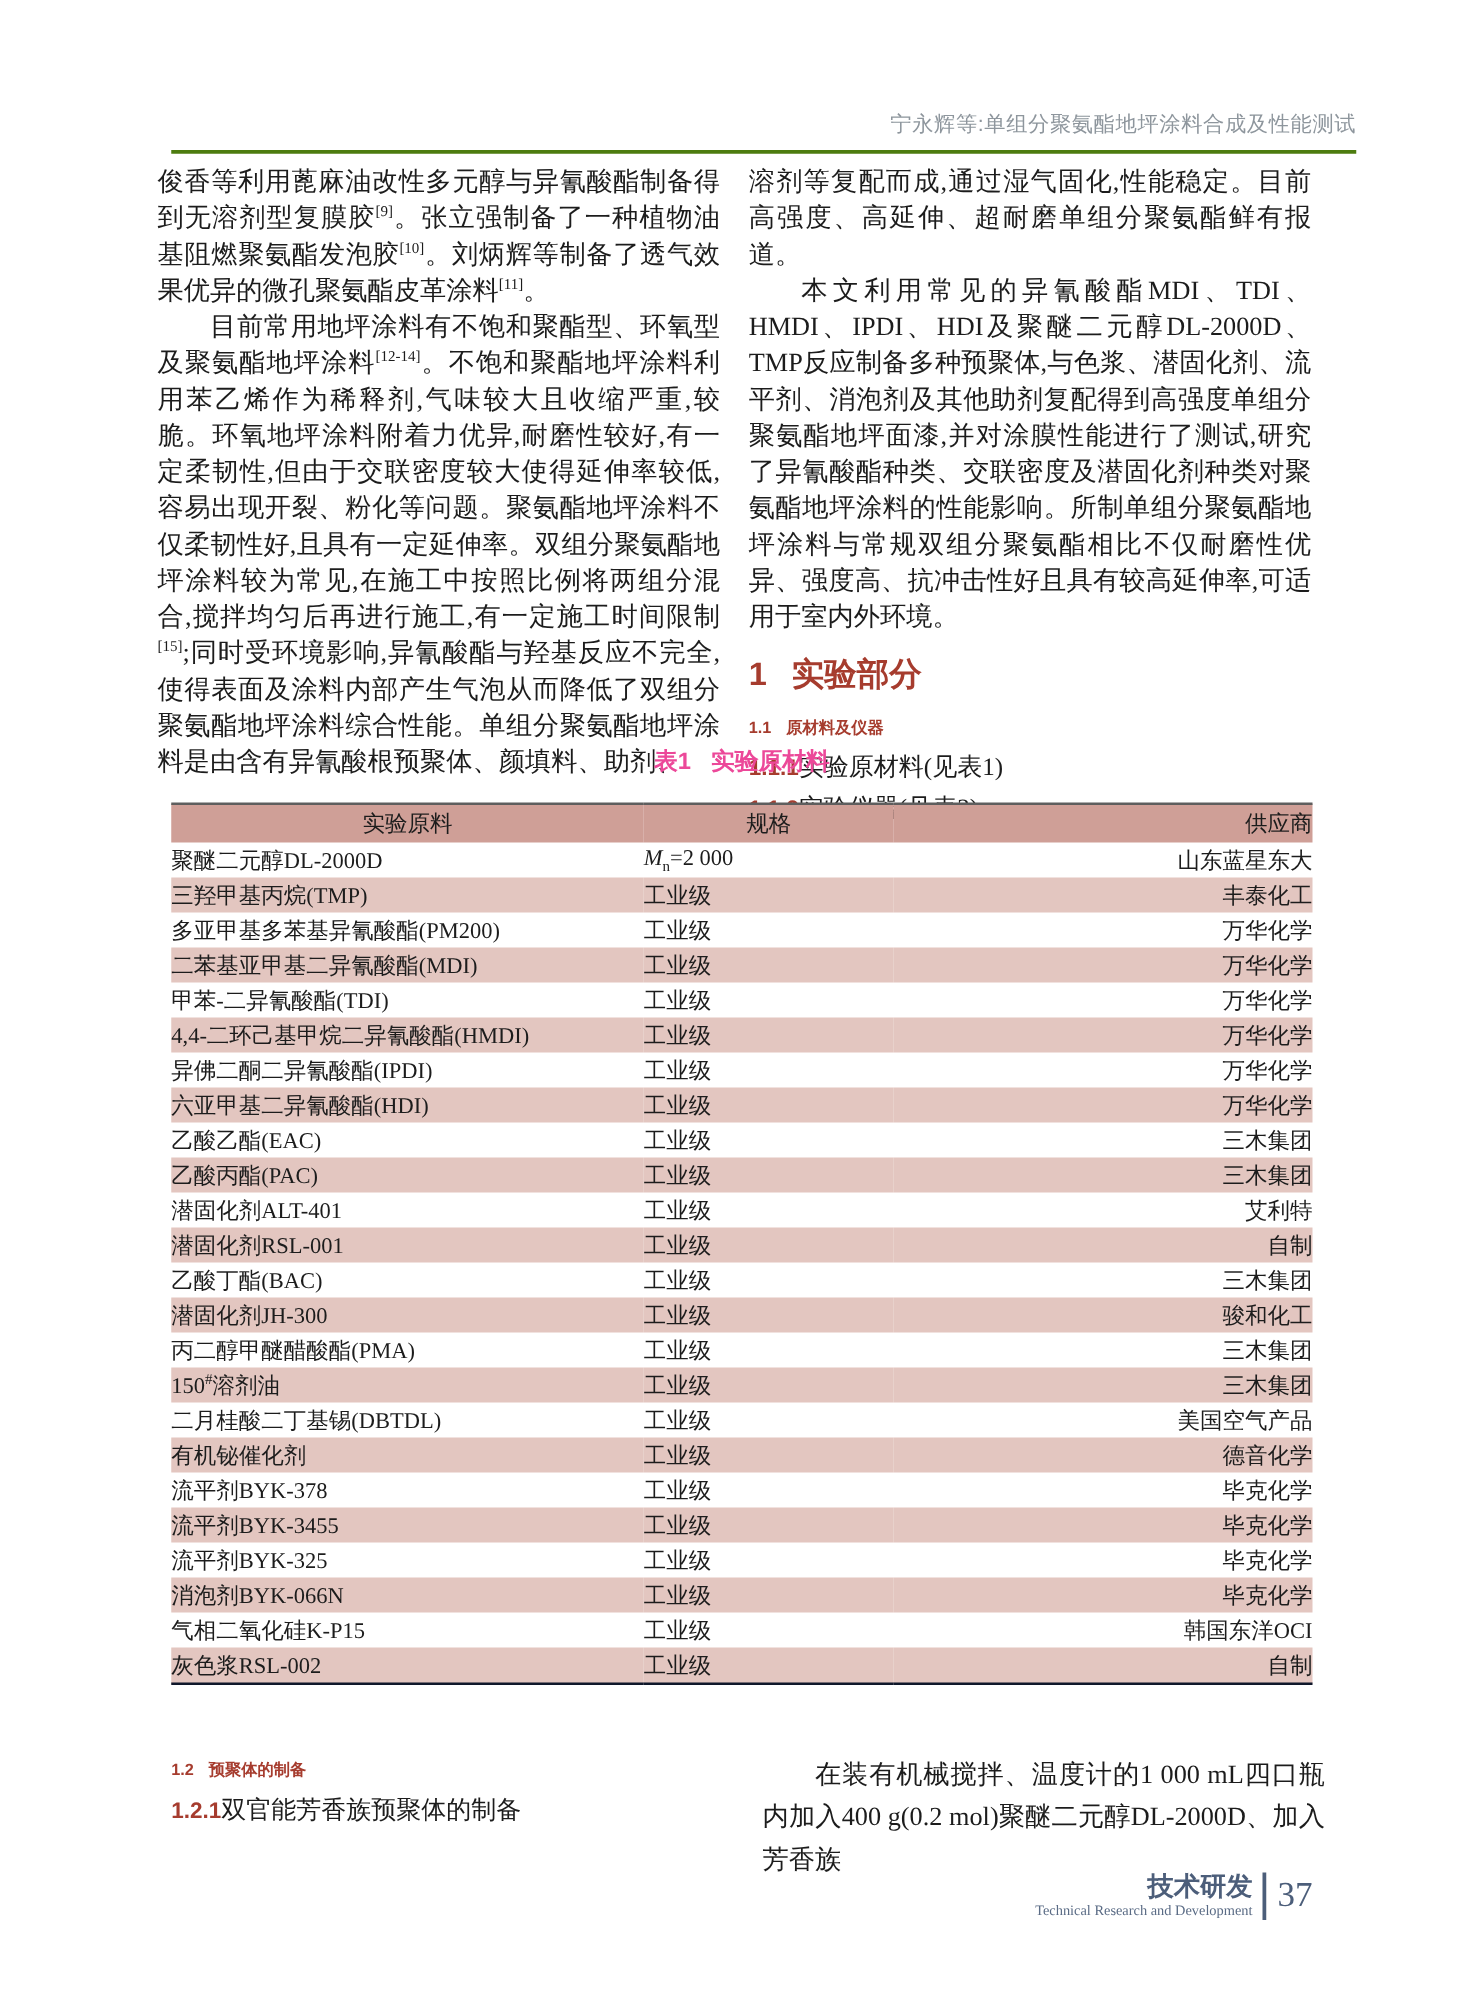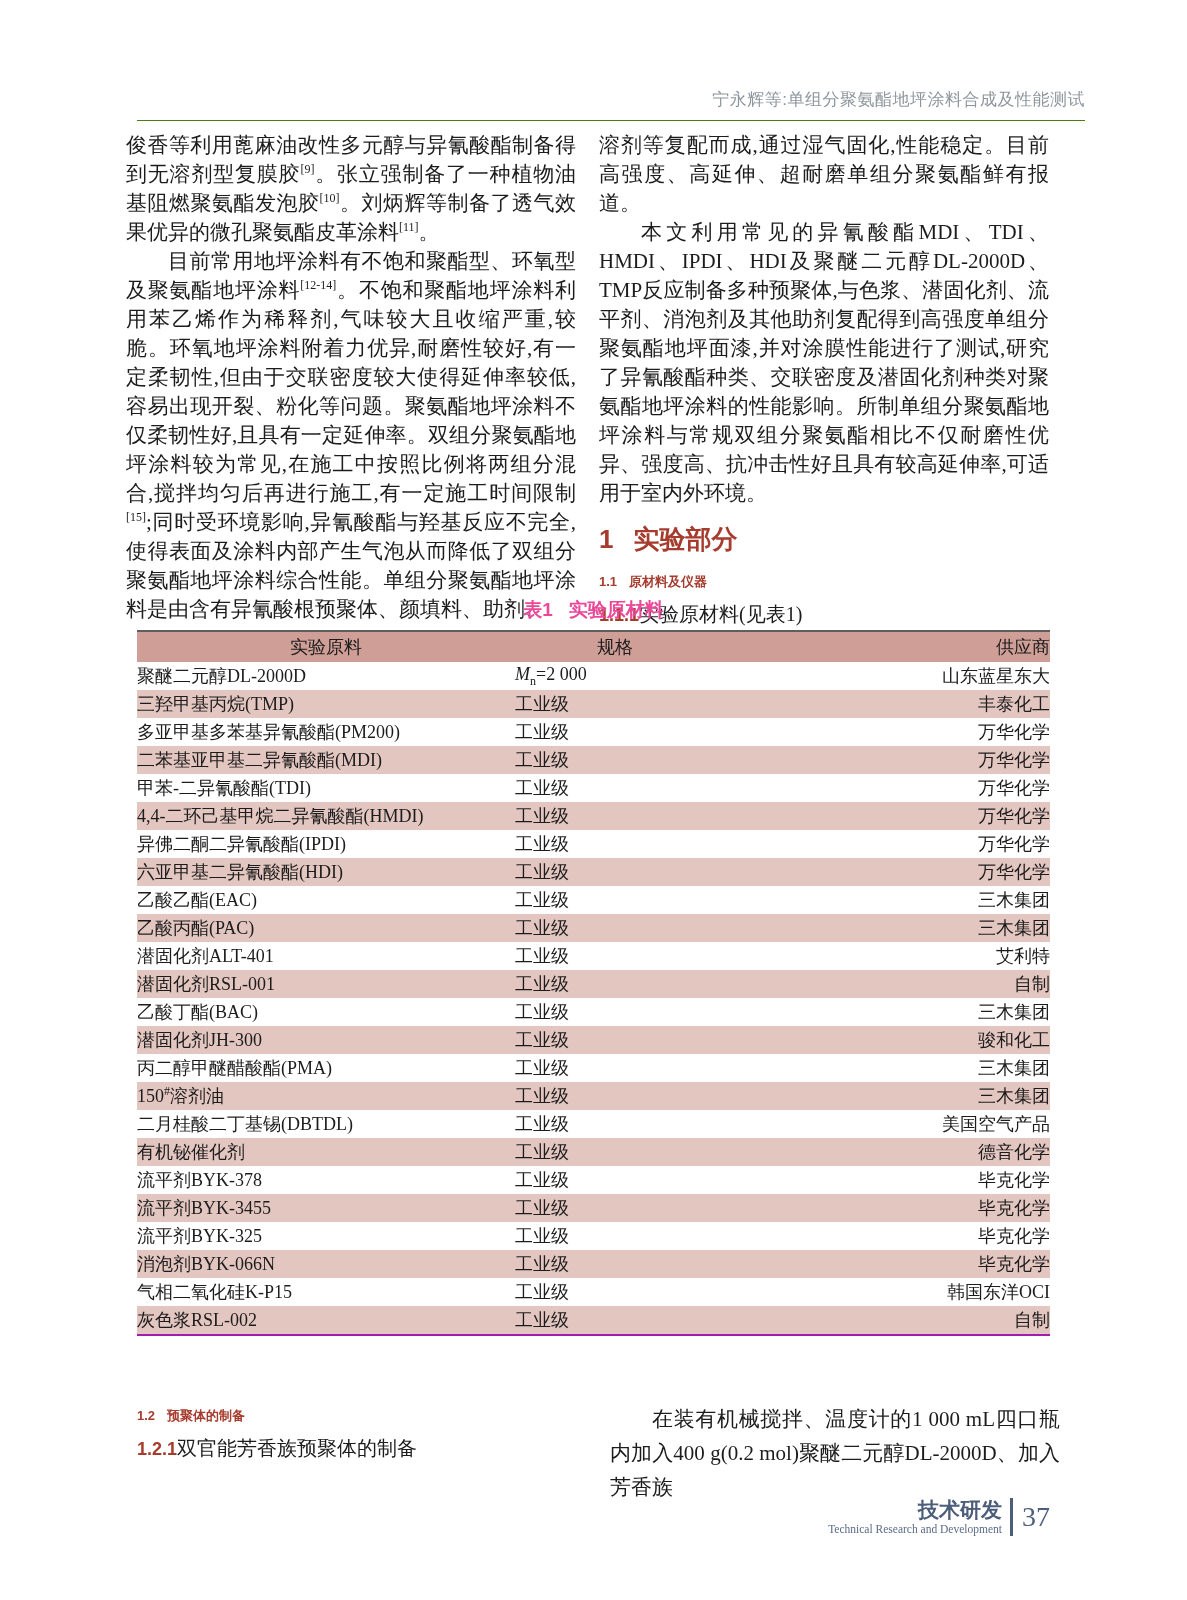--- a/index.html
+++ b/index.html
@@ -6,21 +6,21 @@
   body{
     width:1187px;height:1600px;position:relative;background:#ffffff;
     font-family:"Liberation Serif","DejaVu Serif",serif;color:#1c1c1c;
     overflow:hidden;
   }
   
   .running-head{
     position:absolute;left:137px;top:88px;width:948px;
     text-align:right;font-family:"Liberation Sans","DejaVu Sans",sans-serif;
     font-size:17px;color:#8e969d;letter-spacing:.5px;
-    border-bottom:1px solid #4d7c0f;padding-bottom:9px;
+    border-bottom:3px solid #4d7c0f;padding-bottom:9px;
   }
   
   .columns{
     position:absolute;left:126px;top:131px;width:923px;
     display:flex;gap:23px;
   }
   .col{width:450px;text-align:justify;font-size:21px;line-height:29px;}
   .col p{margin:0;}
   .col p.indent{text-indent:2em;}
   sup.ref{font-size:12px;line-height:0;}
@@ -43,22 +43,22 @@
   
   .table-block{position:absolute;left:137px;top:598px;width:913px;}
   .tbl-title-cn{
     text-align:center;font-family:"Liberation Sans","DejaVu Sans",sans-serif;
     font-weight:bold;font-size:19px;line-height:24px;color:#ec4899;
   }
   .tbl-title-cn .lbl{margin-right:16px;}
   .tbl-title-en{text-align:center;font-weight:bold;font-size:17px;line-height:22px;margin-top:3px;}
   .tbl-title-en .lbl{margin-right:14px;}
   table.materials{
-    width:100%;border-collapse:collapse;margin-top:8px;
-    border-top:2px solid #5e5e5e;border-bottom:2px solid #a21caf;
+    width:100%;border-collapse:collapse;margin-top:20px;
+    border-top:2px solid #5e5e5e;border-bottom:2px solid #0f172a;
     font-size:18px;
   }
   table.materials th{
     background:#cf9f97;font-weight:normal;height:30px;padding:0;
   }
   table.materials td{height:28px;padding:0;}
   table.materials tr.alt{background:#e3c6c0;padding-left:24px;}
   td.c1,th.c1{width:378px;}
   td.c1{text-align:left;padding-left:33px;}
   th.c1{text-align:center;}

